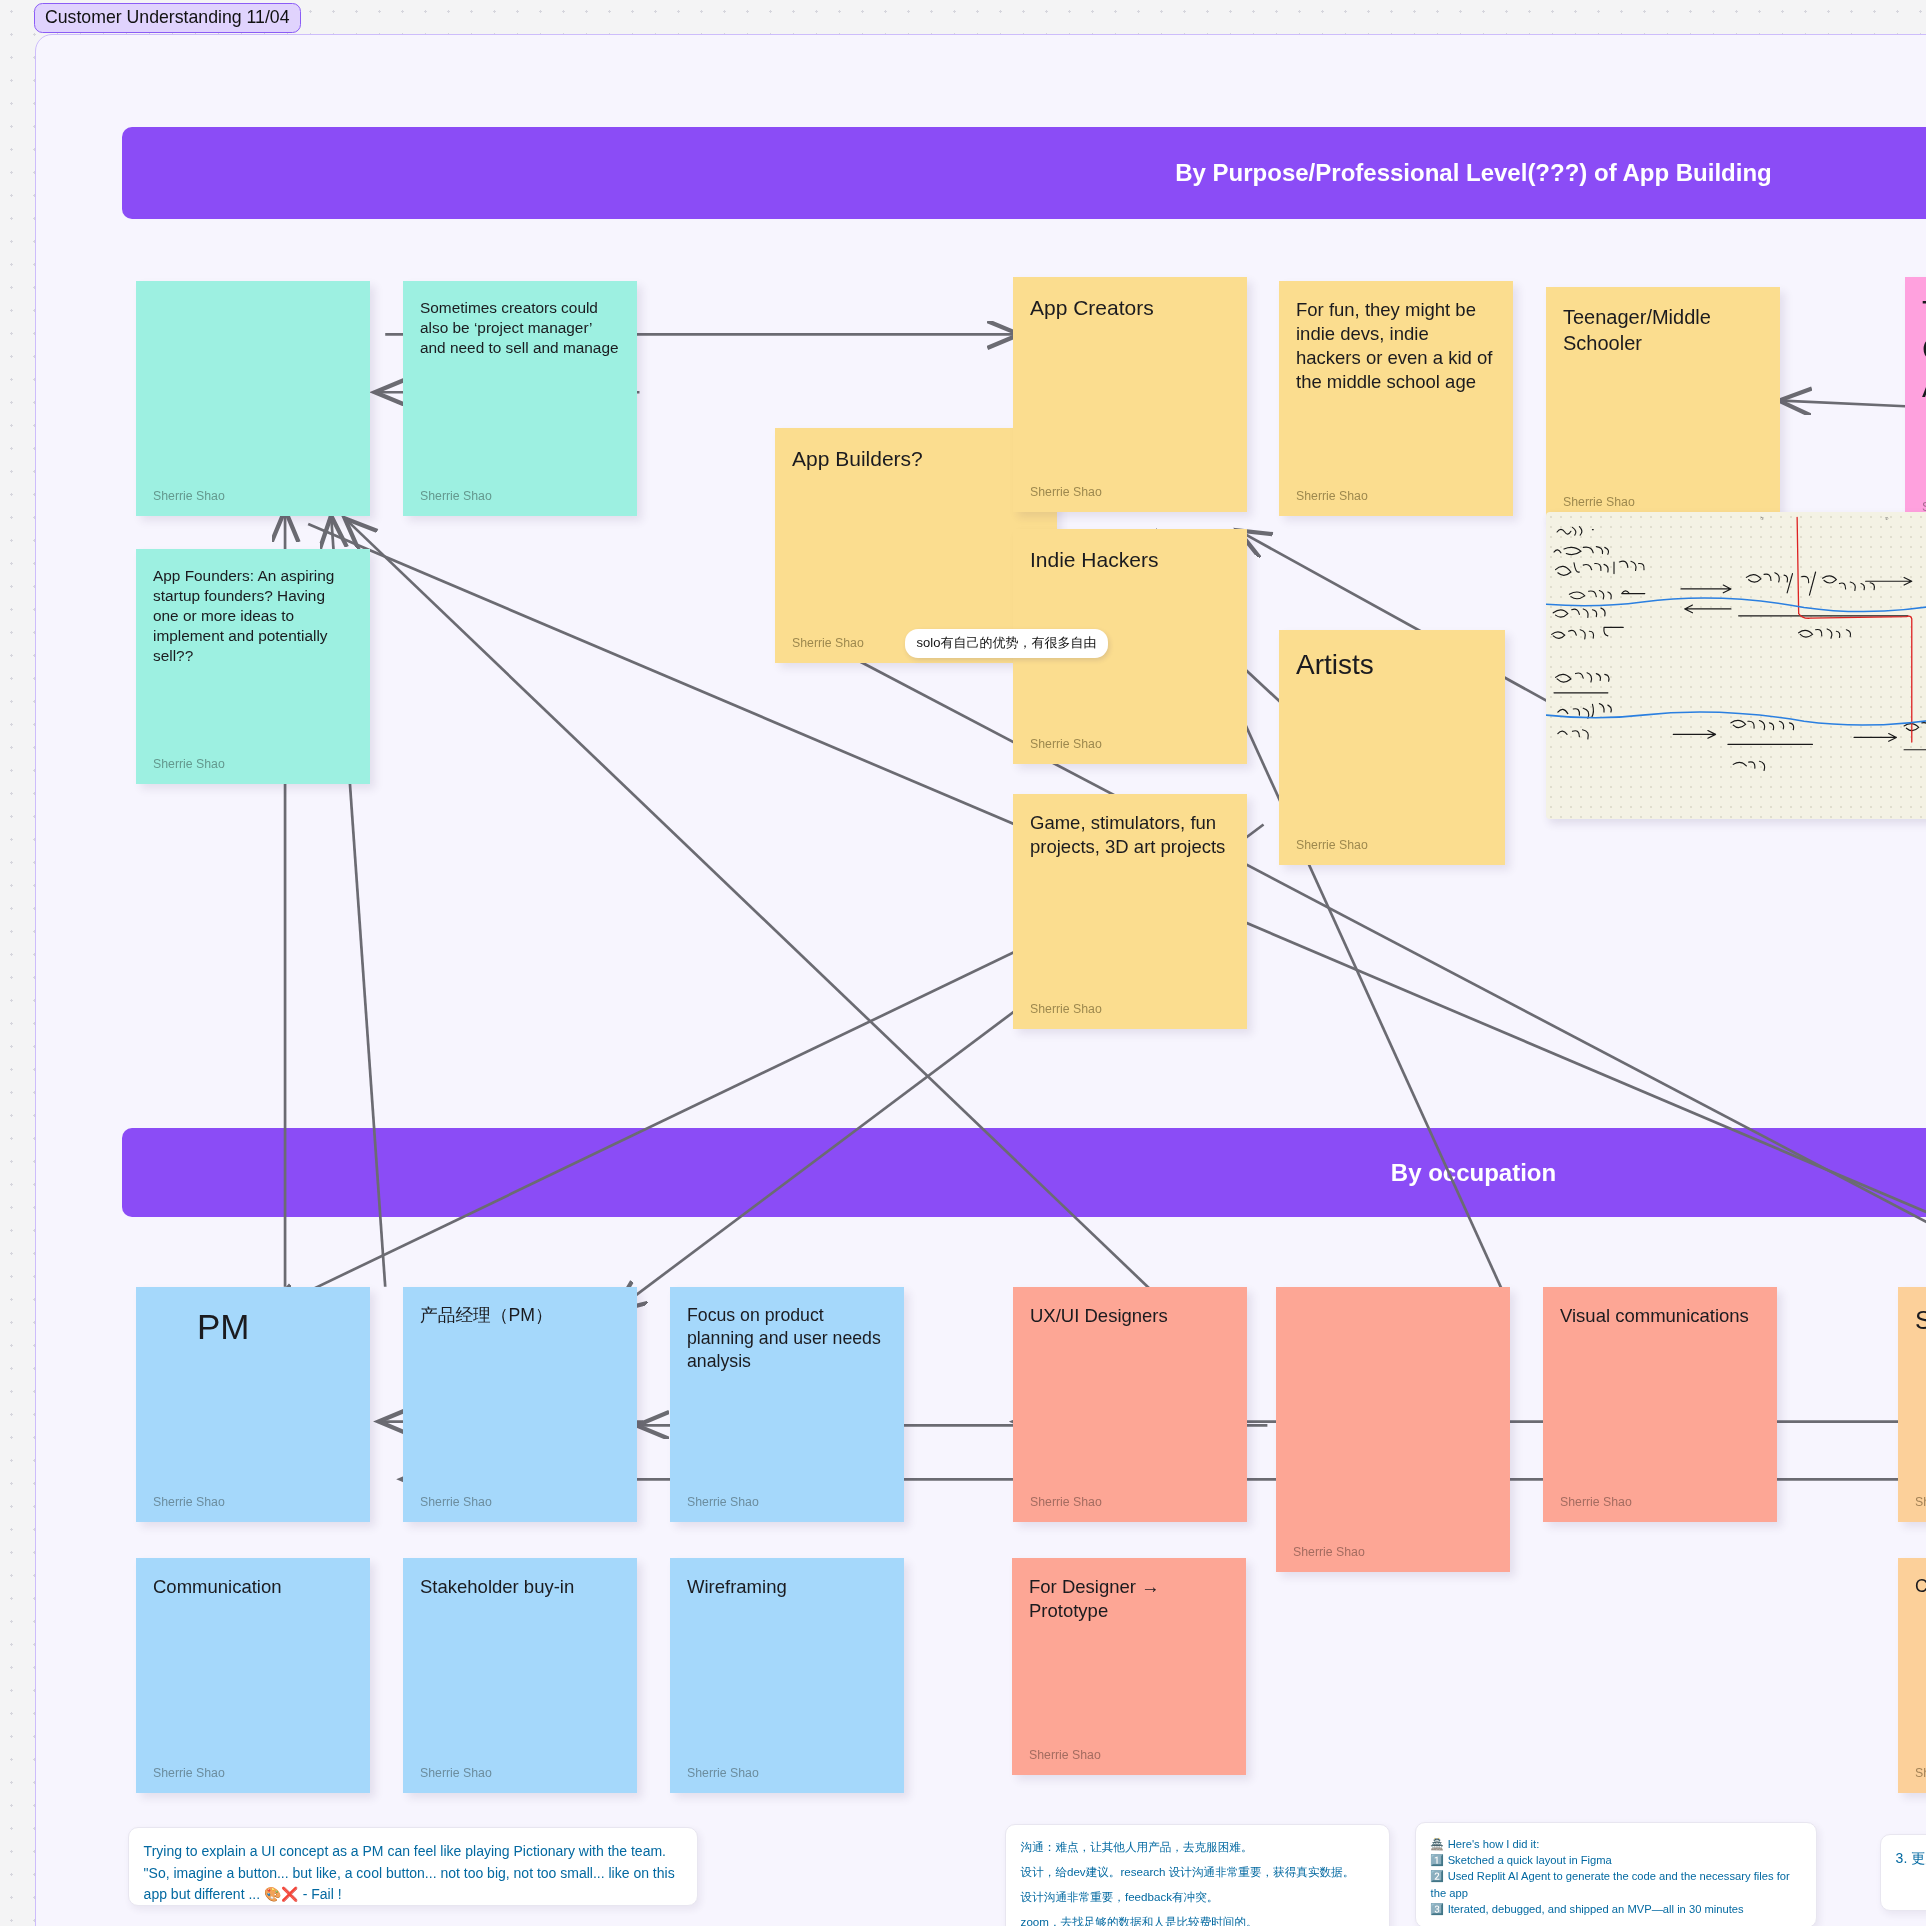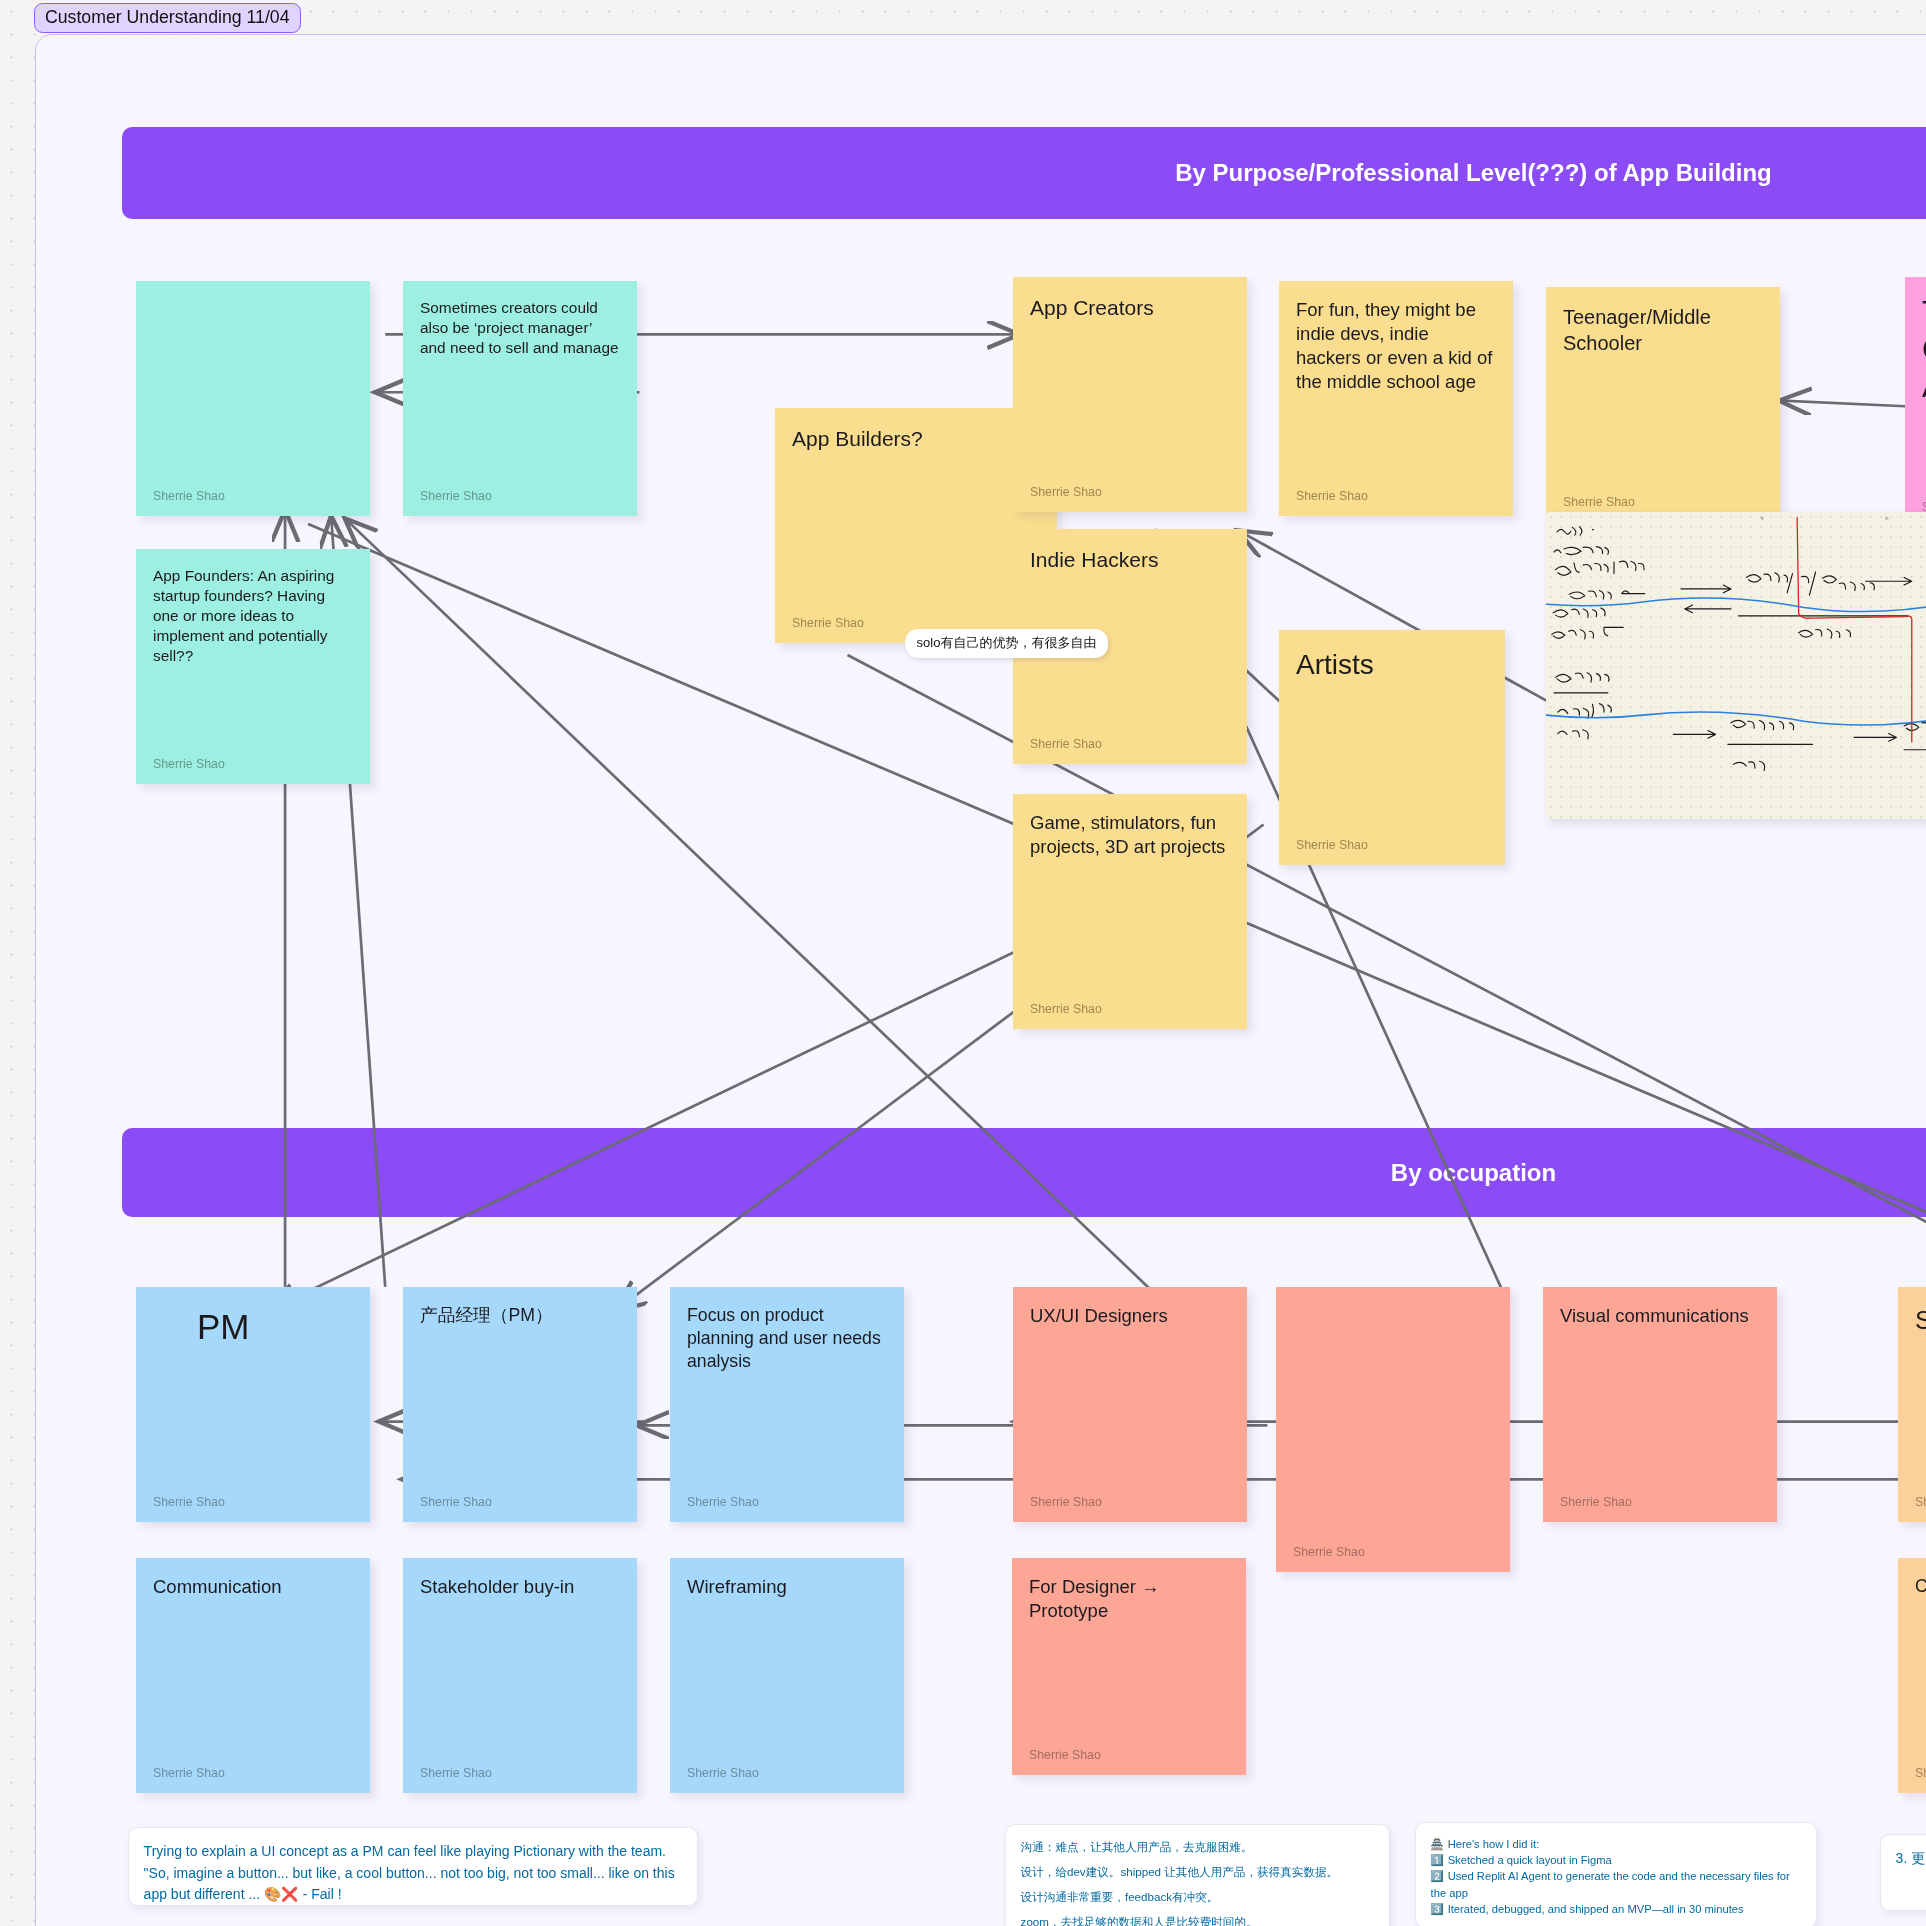--- a/index.html
+++ b/index.html
@@ -177,21 +177,21 @@
 <div class="note n-teal" style="left:403px; top:281px; width:234px; height:235px;">
   <div class="txt" style="font-size:15.4px;">Sometimes creators could also be ‘project manager’ and need to sell and manage</div>
   <div class="author">Sherrie Shao</div>
 </div>
 
 <div class="note n-teal" style="left:136px; top:549px; width:234px; height:235px;">
   <div class="txt" style="font-size:15.4px;">App Founders: An aspiring startup founders? Having one or more ideas to implement and potentially sell??</div>
   <div class="author">Sherrie Shao</div>
 </div>
 
-<div class="note n-yellow" style="left:775px; top:408px; width:282px; height:235px;">
+<div class="note n-yellow" style="left:775px; top:428px; width:282px; height:235px;">
   <div class="txt" style="font-size:21px;">App Builders?</div>
   <div class="author">Sherrie Shao</div>
 </div>
 
 <div class="note n-yellow" style="left:1013px; top:277px; width:234px; height:235px;">
   <div class="txt" style="font-size:21px;">App Creators</div>
   <div class="author">Sherrie Shao</div>
 </div>
 
 <div class="note n-yellow" style="left:1013px; top:529px; width:234px; height:235px;">
@@ -369,21 +369,21 @@
   <div class="txt" style="font-size:17.7px;">Clients Call/Sales</div>
   <div class="author">Sherrie Shao</div>
 </div>
 
 <div class="card" style="left:128px; top:1827px; width:570px; height:79px; font-size:14px;">
   <div>Trying to explain a UI concept as a PM can feel like playing Pictionary with the team. "So, imagine a button... but like, a cool button... not too big, not too small... like on this app but different ... 🎨❌ - Fail !</div>
 </div>
 
 <div class="card" style="left:1005px; top:1824px; width:385px; height:149px; font-size:11.6px;">
   <p>沟通：难点，让其他人用产品，去克服困难。</p>
-  <p>设计，给dev建议。shipped 让其他人用产品，获得真实数据。</p>
+  <p>设计，给dev建议。research 设计沟通非常重要，获得真实数据。</p>
   <p>设计沟通非常重要，feedback有冲突。</p>
   <p>zoom，去找足够的数据和人是比较费时间的。</p>
 
 </div>
 
 <div class="card" style="left:1415px; top:1822px; width:402px; height:106px; font-size:11.2px; line-height:1.45;">
   <div>🏯 Here's how I did it:</div>
   <div>1️⃣ Sketched a quick layout in Figma</div>
   <div>2️⃣ Used Replit AI Agent to generate the code and the necessary files for the app</div>
   <div>3️⃣ Iterated, debugged, and shipped an MVP—all in 30 minutes</div>

